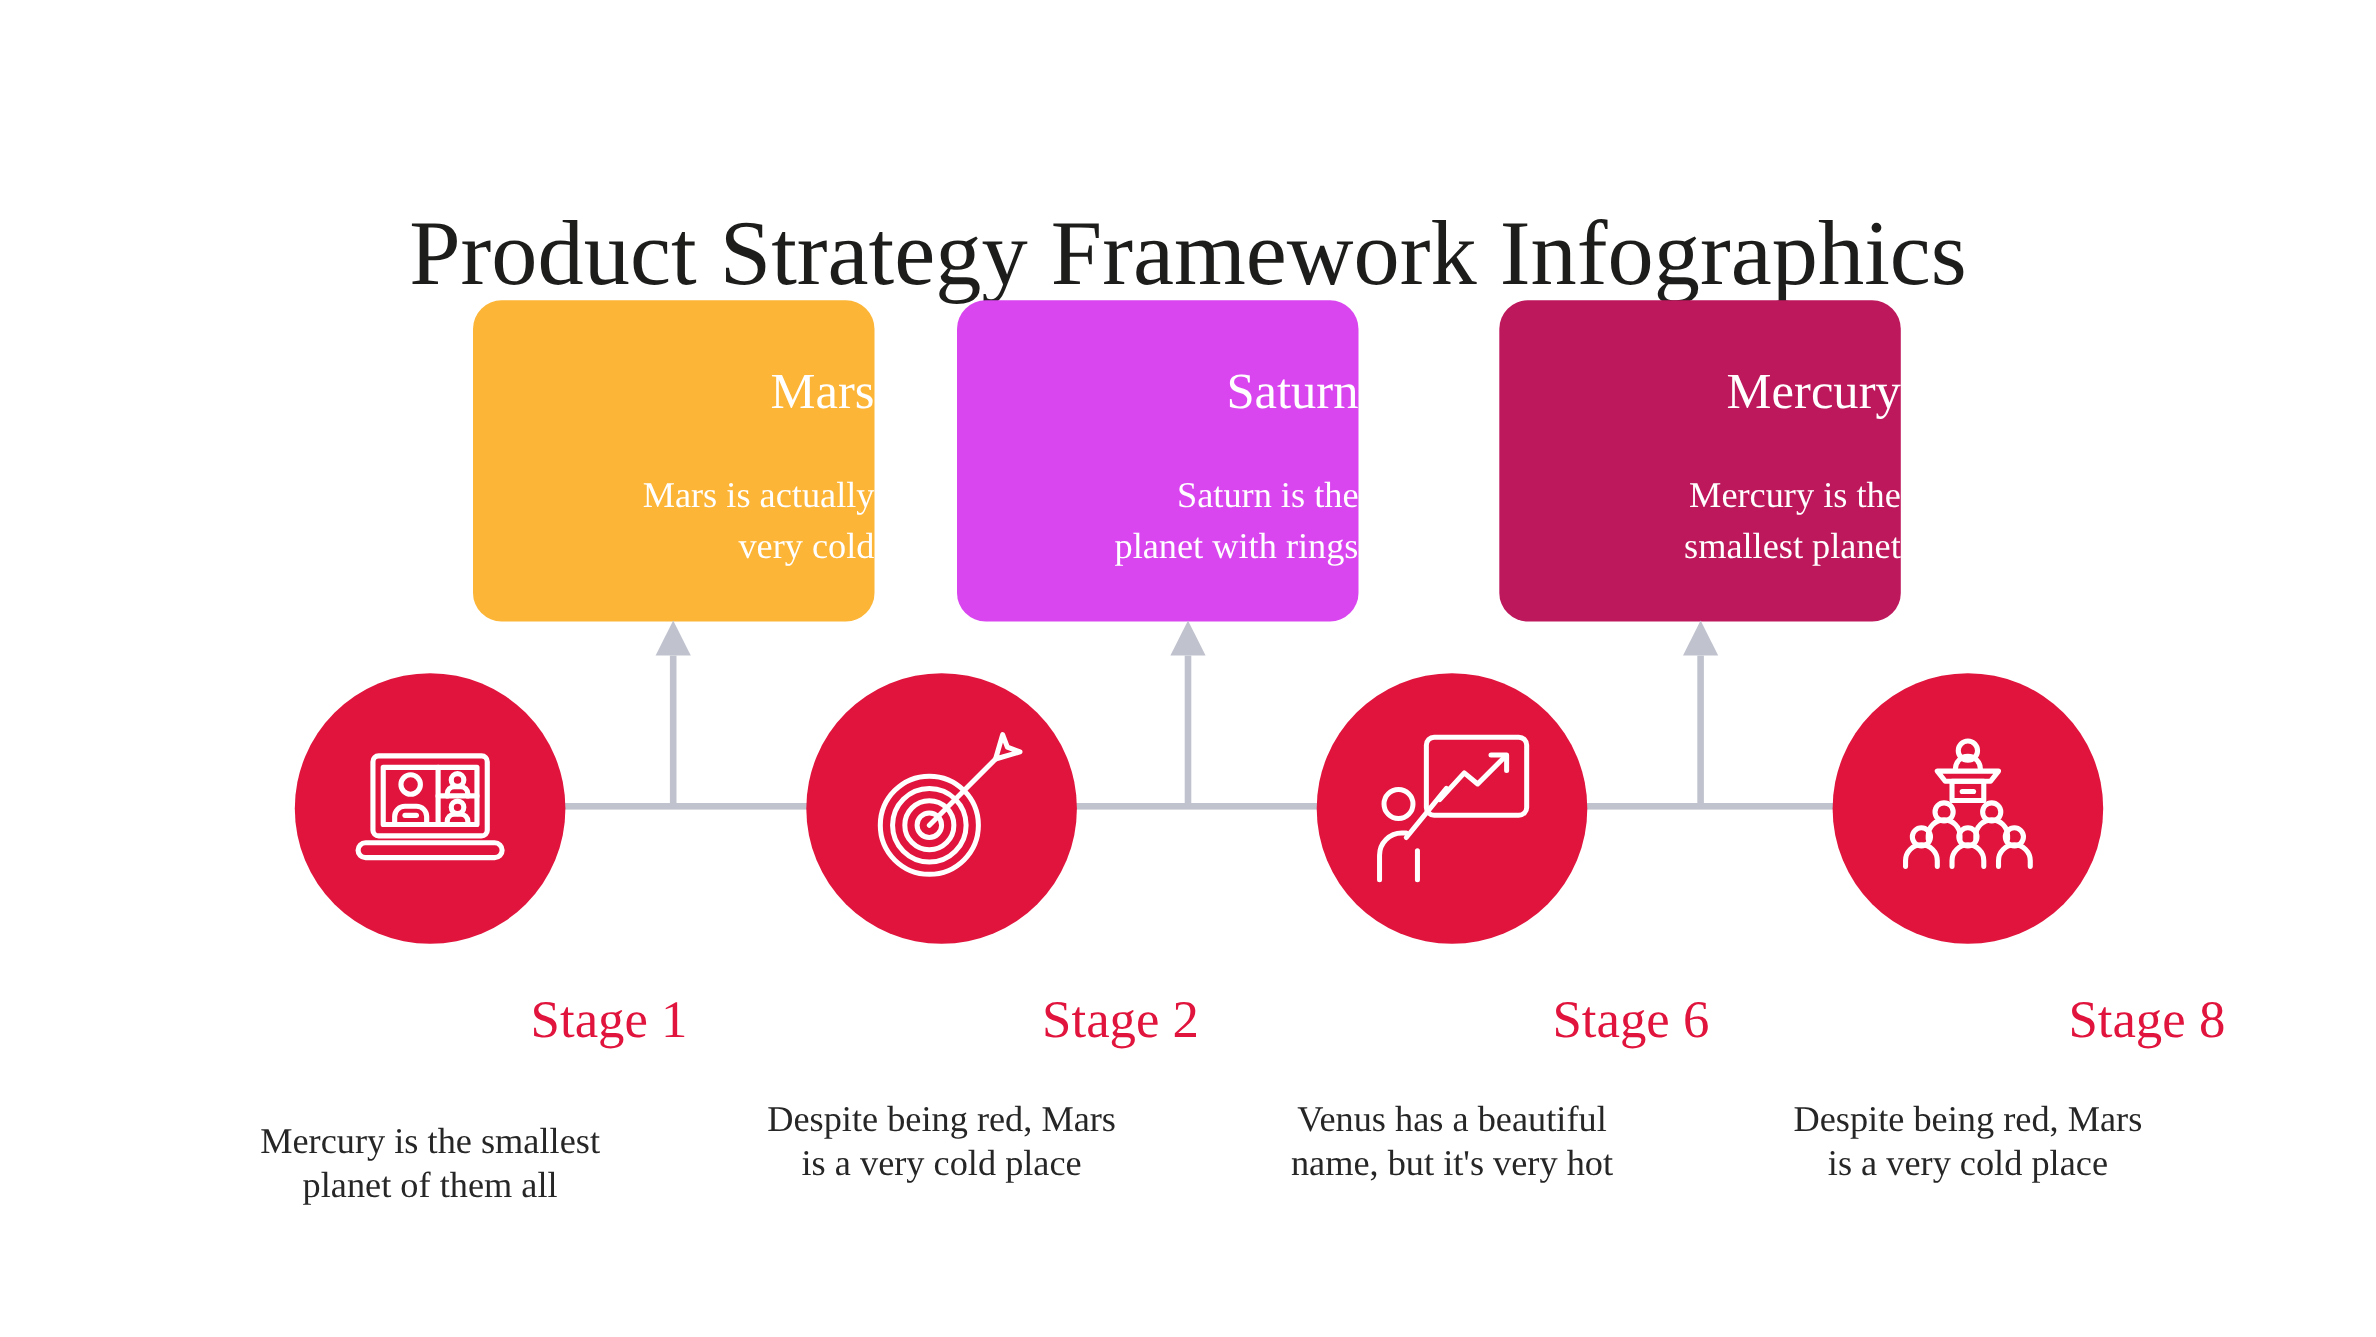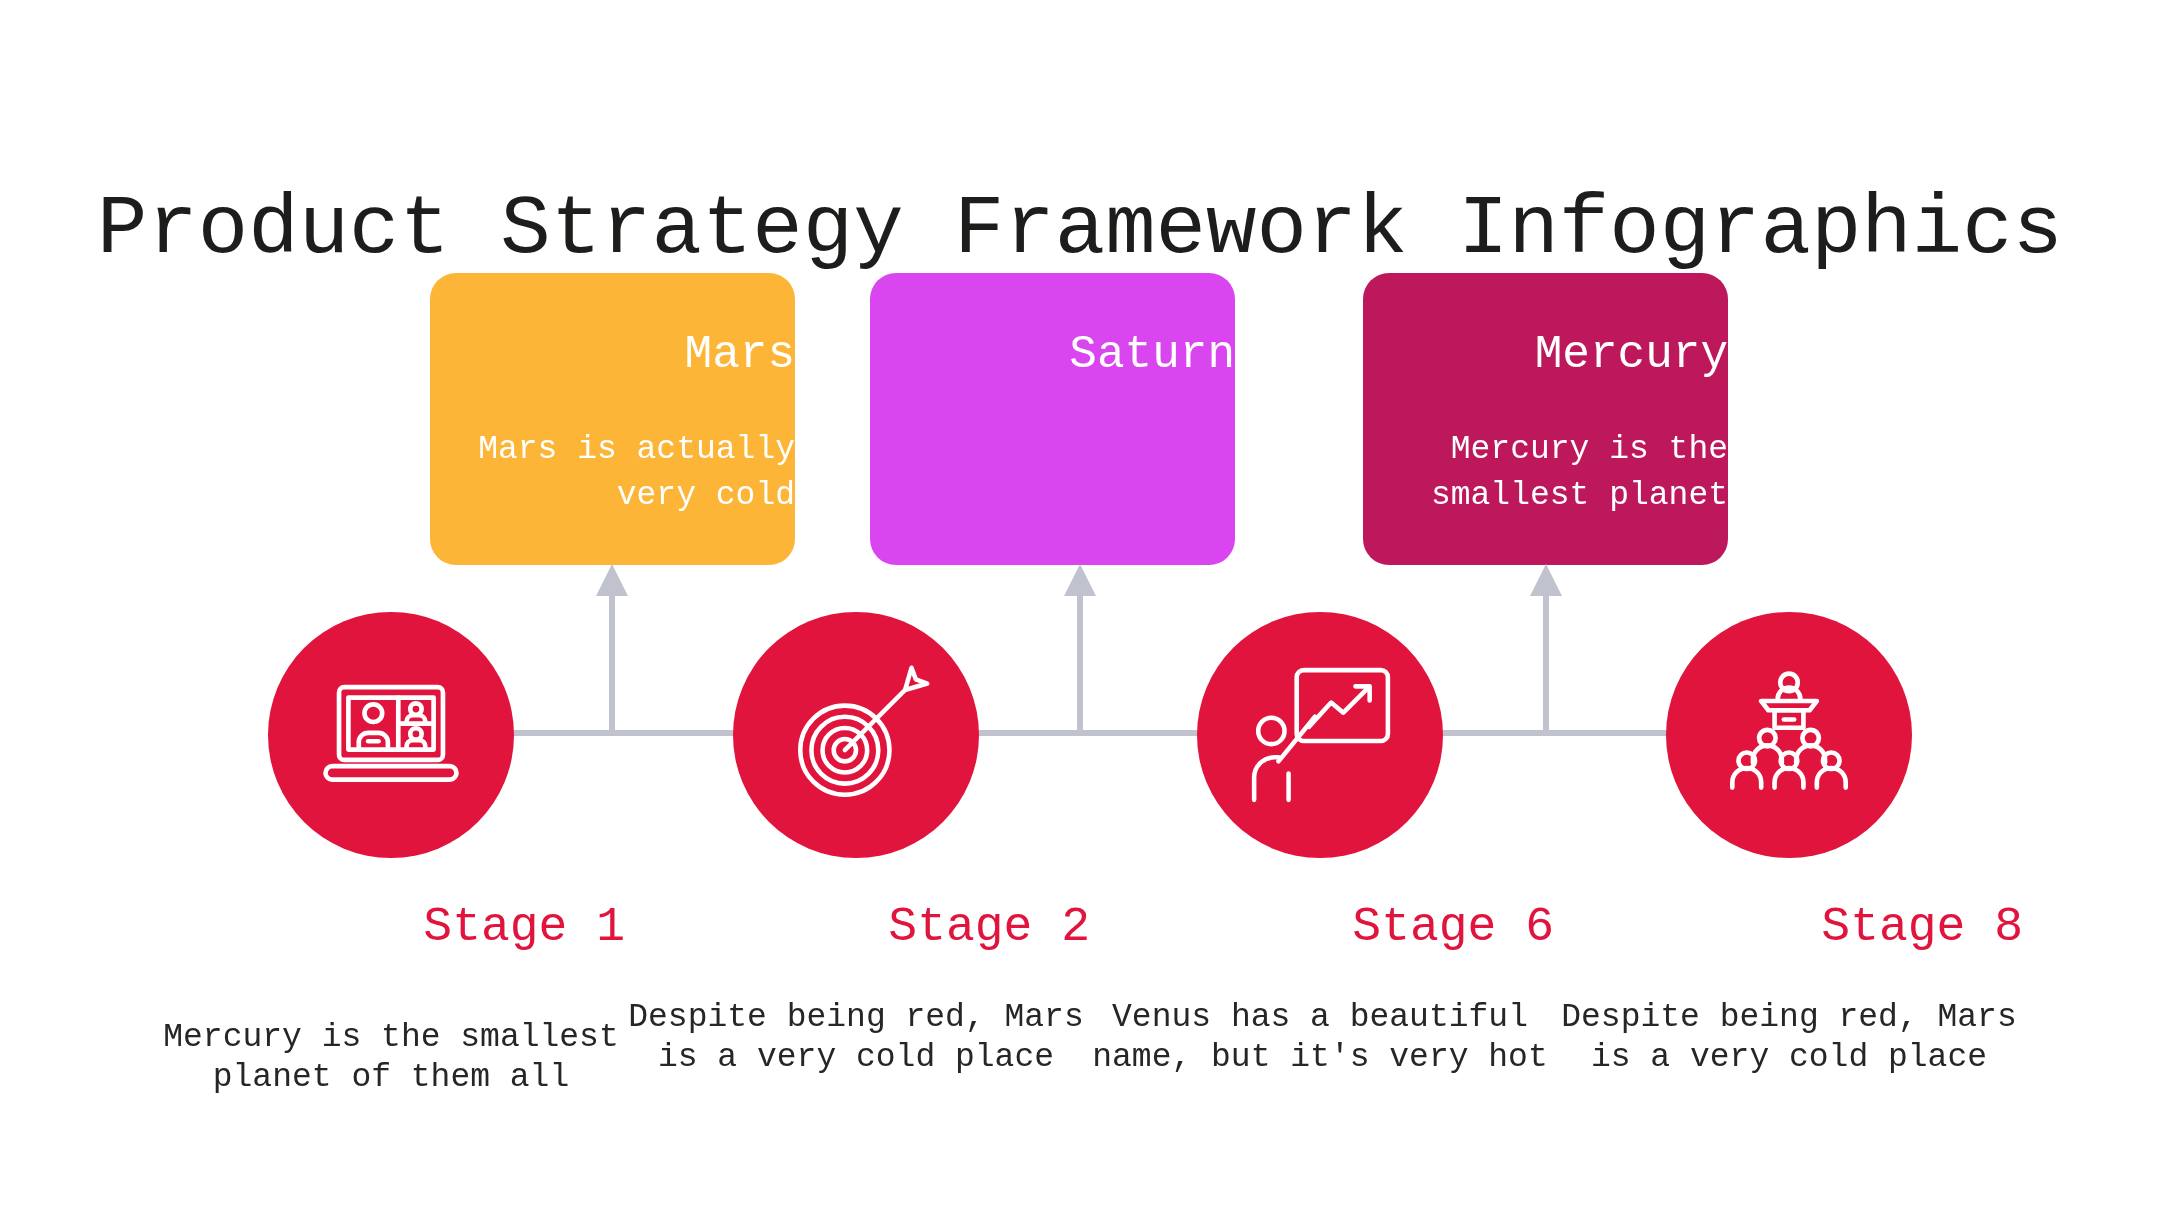--- a/index.html
+++ b/index.html
@@ -1,18 +1,18 @@
 <!DOCTYPE html>
 <html><head>
 <meta charset="utf-8">
 <style>
   html,body{margin:0;padding:0;background:#ffffff;}
   .canvas{
     position:relative;width:2160px;height:1215px;background:#ffffff;
-    font-family:Liberation Mono, monospace;overflow:hidden;
+    font-family:Liberation Serif, serif;overflow:hidden;
   }
   .title{
     position:absolute;left:0;top:126px;width:100%;text-align:center;
     font-size:84px;font-weight:400;color:#1d1d1b;
   }
   
   .box{
     position:absolute;top:273px;width:365px;height:292px;border-radius:26px;
     color:#ffffff;text-align:right;
   }
@@ -70,20 +70,22 @@
 
   <h1 class="title">Product Strategy Framework Infographics</h1>
 
   <div class="box box--mars">
     <div class="box-title">Mars</div>
     <div class="box-desc">Mars is actually
 very cold</div>
   </div>
   <div class="box box--saturn">
     <div class="box-title">Saturn</div>
+    <div class="box-desc">Saturn is the
+planet with rings</div>
   </div>
   <div class="box box--mercury">
     <div class="box-title">Mercury</div>
     <div class="box-desc">Mercury is the
 smallest planet</div>
   </div>
 
   <div class="hline"></div>
   <div class="vline vline--1"></div>
   <div class="vline vline--2"></div>

